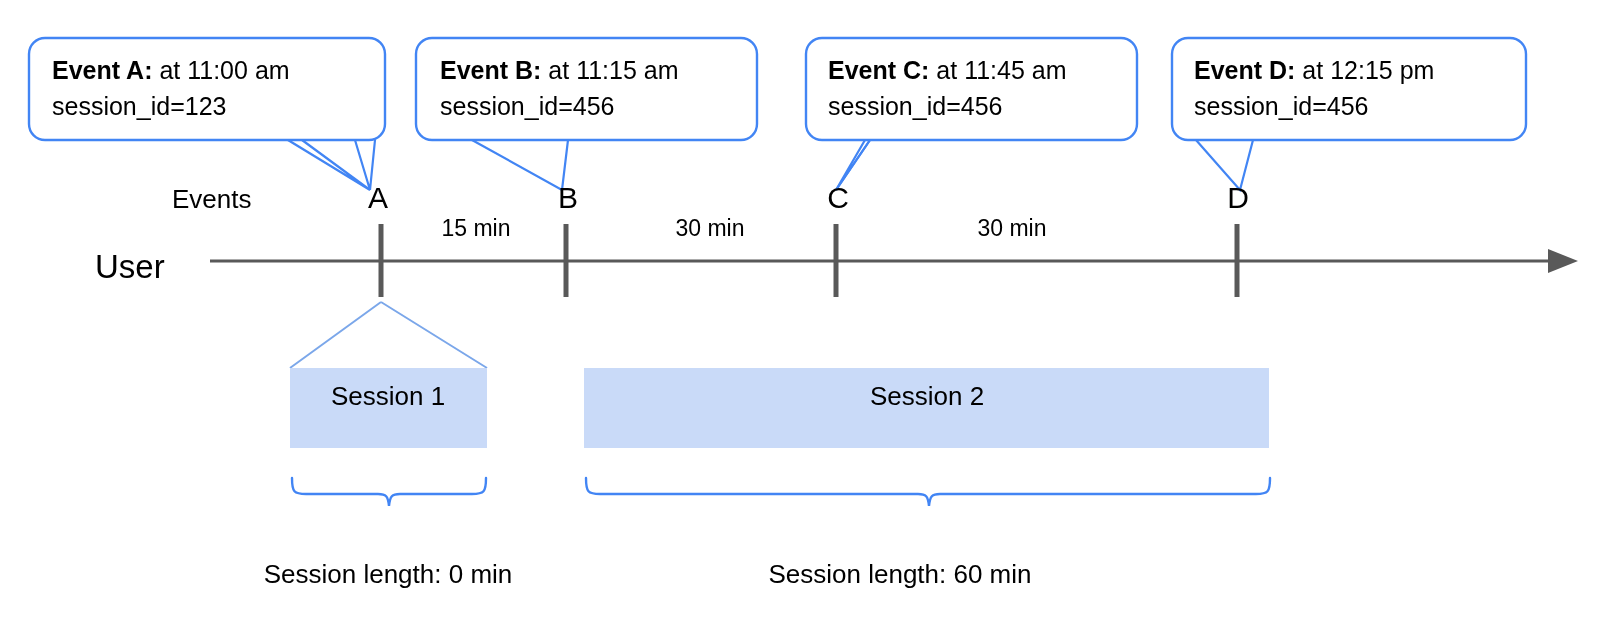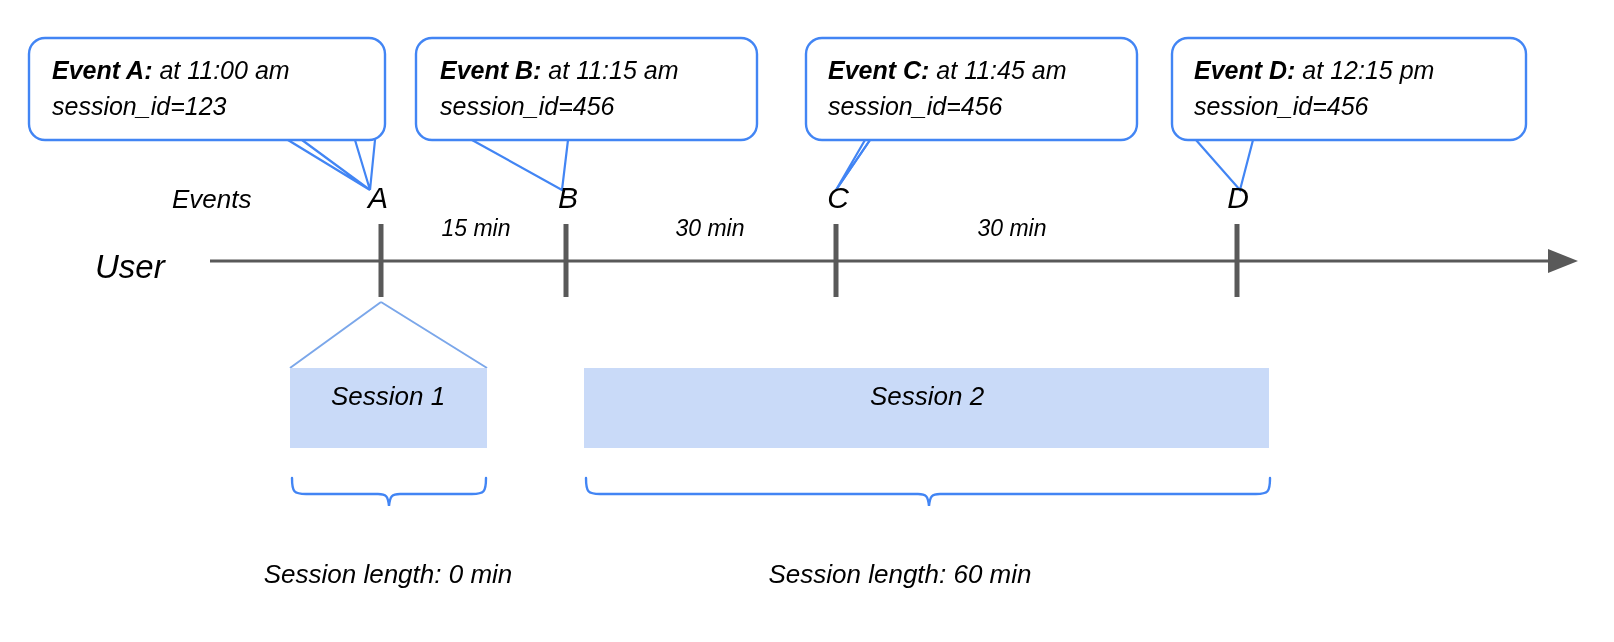--- a/index.html
+++ b/index.html
@@ -11,21 +11,20 @@
     font-family: "Liberation Sans", sans-serif;
     width: 1614px;
     height: 642px;
     overflow: hidden;
   }
   #stage {
     position: relative;
     width: 1614px;
     height: 642px;
     background: #ffffff;
-    font-style: italic;
   }
   #stage svg {
     position: absolute;
     left: 0;
     top: 0;
   }
   .callout-text {
     font-family: "Liberation Sans", sans-serif;
     font-size: 25px;
     fill: #000000;

